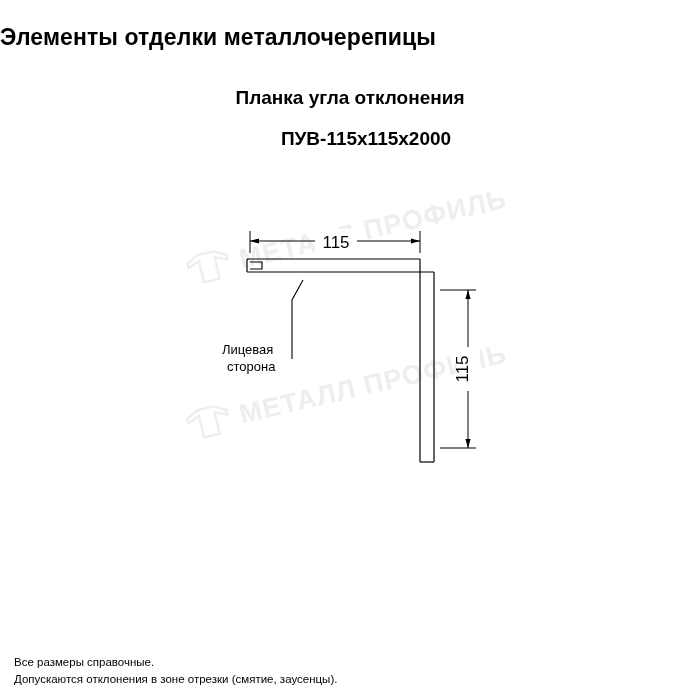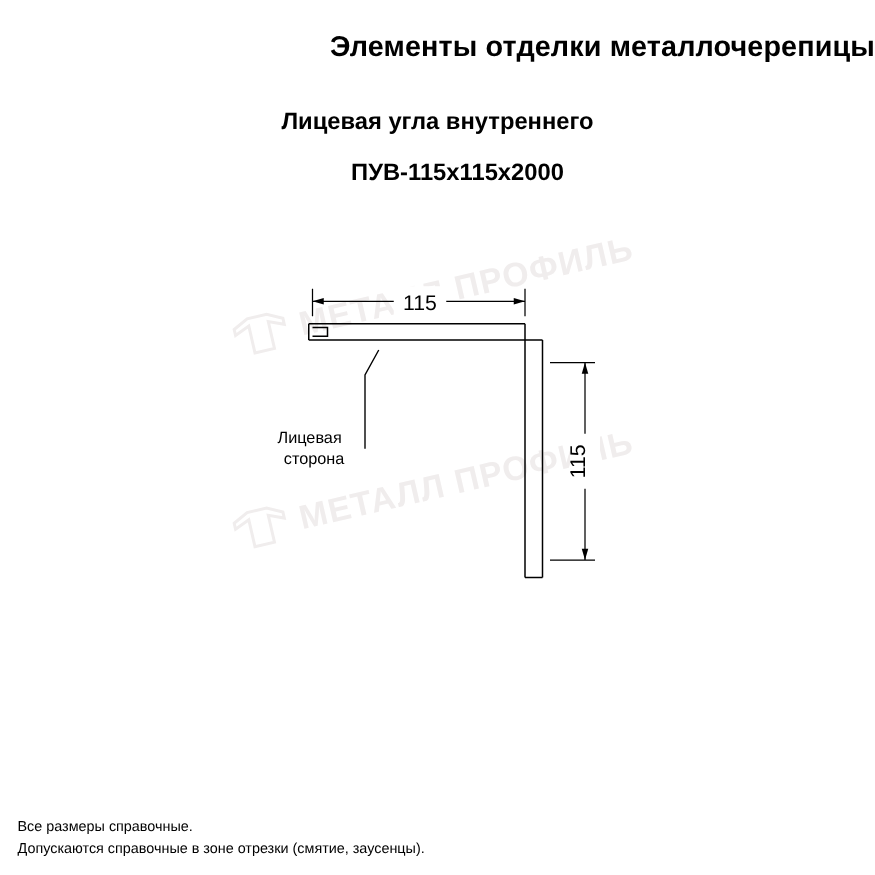--- a/index.html
+++ b/index.html
@@ -16,21 +16,21 @@
     color: #000000;
     overflow: hidden;
   }
 
   
   .title-main {
     position: absolute;
     left: 0;
     top: 24px;
     width: 700px;
-    text-align: right;
+    text-align: left;
     font-size: 23px;
     font-weight: bold;
     letter-spacing: 0.1px;
   }
   .title-sub {
     position: absolute;
     left: 0;
     top: 87px;
     width: 700px;
     text-align: center;
@@ -94,21 +94,21 @@
     line-height: 17px;
     margin-top: 20px;
   }
 </style>
 </head>
 <body>
 
 <div class="page">
 
   <div class="title-main">Элементы отделки металлочерепицы</div>
-  <div class="title-sub">Лицевая угла внутреннего</div>
+  <div class="title-sub">Планка угла отклонения</div>
   <div class="title-code">ПУВ-115х115х2000</div>
 
   <div class="watermark wm1">
     <svg class="wm-logo" viewBox="0 0 44 34">
       <path d="M2 9 L14 3 L30 3 L42 9 L42 14 L30 9 L30 31 L14 31 L14 9 L2 14 Z" fill="none" stroke="#f0eded" stroke-width="2.4"></path>
     </svg>
     <span>МЕТАЛЛ ПРОФИЛЬ</span>
   </div>
 
   <div class="watermark wm2">
@@ -159,16 +159,16 @@
       <path d="M468 290 L468 448"></path>
     </g>
     <polygon points="468,290 465.4,299 470.6,299" fill="#000000"></polygon>
     <polygon points="468,448 465.4,439 470.6,439" fill="#000000"></polygon>
     <rect x="456" y="347" width="24" height="44" fill="#ffffff"></rect>
     <text x="468" y="369" text-anchor="middle" font-family="Liberation Sans, sans-serif" font-size="17" transform="rotate(-90 468 369)">115</text>
   </svg>
 
   <div class="footnotes">
     <div>Все размеры справочные.</div>
-    <div>Допускаются справочные в зоне отрезки (смятие, заусенцы).</div>
+    <div>Допускаются отклонения в зоне отрезки (смятие, заусенцы).</div>
   </div>
 
 </div>
 
 </body></html>

